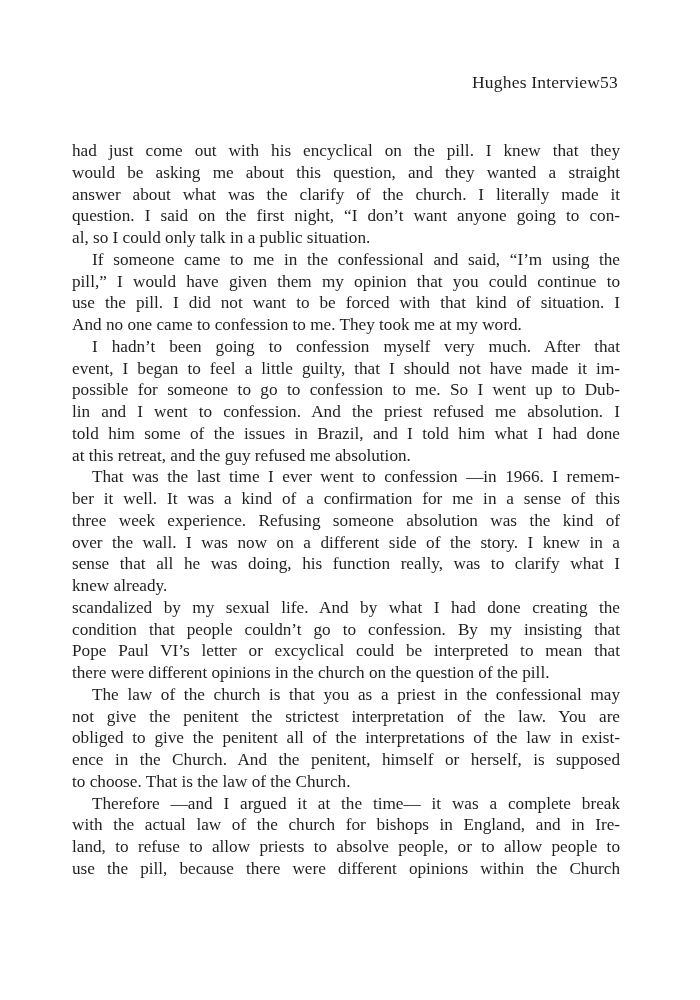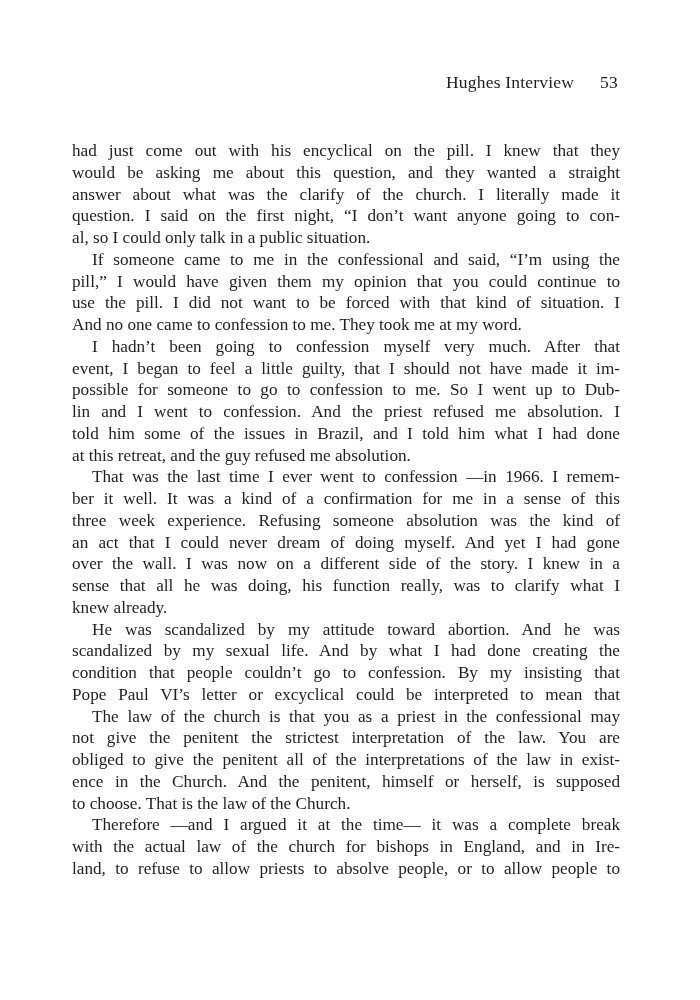--- a/index.html
+++ b/index.html
@@ -18,21 +18,21 @@
     .running-header {
       position: absolute;
       top: 72px;
       left: 0;
       width: 618px;
       text-align: right;
       font-size: 17.5px;
       letter-spacing: 0.2px;
       white-space: nowrap;
     }
-    .running-header .title { margin-right: 26px; }
+    .running-header .title { }
     .text-column {
       position: absolute;
       top: 140px;
       left: 72px;
       width: 548px;
       font-size: 17.2px;
       line-height: 21.75px;
     }
     .line {
       display: block;
@@ -75,36 +75,36 @@
       <span class="line">event, I began to feel a little guilty, that I should not have made it im-</span>
       <span class="line">possible for someone to go to confession to me.  So I went up to Dub-</span>
       <span class="line">lin and I went to confession. And the priest refused me absolution. I</span>
       <span class="line">told him some of the issues in Brazil, and I told him what I had done</span>
       <span class="line last">at this retreat, and the guy refused me absolution.</span>
     </div>
     <div class="paragraph">
       <span class="line indent">That was the last time I ever went to confession —in 1966. I remem-</span>
       <span class="line">ber it well. It was a kind of a confirmation for me in a sense of this</span>
       <span class="line">three week experience. Refusing someone absolution was the kind of</span>
-      <span class="line">an act that I could never dream of doing myself. And yet I had gone</span>
       <span class="line">over the wall. I was now on a different side of the story. I knew in a</span>
       <span class="line">sense that all he was doing, his function really, was to clarify what I</span>
       <span class="line last">knew already.</span>
     </div>
     <div class="paragraph">
-      <span class="line indent">He was scandalized by my attitude toward abortion. And he was</span>
       <span class="line">scandalized by my sexual life. And by what I had done creating the</span>
       <span class="line">condition that people couldn’t go to confession. By my insisting that</span>
       <span class="line">Pope Paul VI’s letter or excyclical could be interpreted to mean that</span>
+      <span class="line last">there were different opinions in the church on the question of the pill.</span>
     </div>
     <div class="paragraph">
       <span class="line indent">The law of the church is that you as a priest in the confessional may</span>
       <span class="line">not give the penitent the strictest interpretation of the law. You are</span>
       <span class="line">obliged to give the penitent all of the interpretations of the law in exist-</span>
       <span class="line">ence in the Church. And the penitent, himself or herself, is supposed</span>
       <span class="line last">to choose.  That is the law of the Church.</span>
     </div>
     <div class="paragraph">
       <span class="line indent">Therefore —and I argued it at the time— it was a complete break</span>
       <span class="line">with the actual law of the church for bishops in England, and in Ire-</span>
       <span class="line">land, to refuse to allow priests to absolve people, or to allow people to</span>
+      <span class="line">use the pill, because there were different opinions within the Church</span>
     </div>
   </div>
 
 </body></html>

